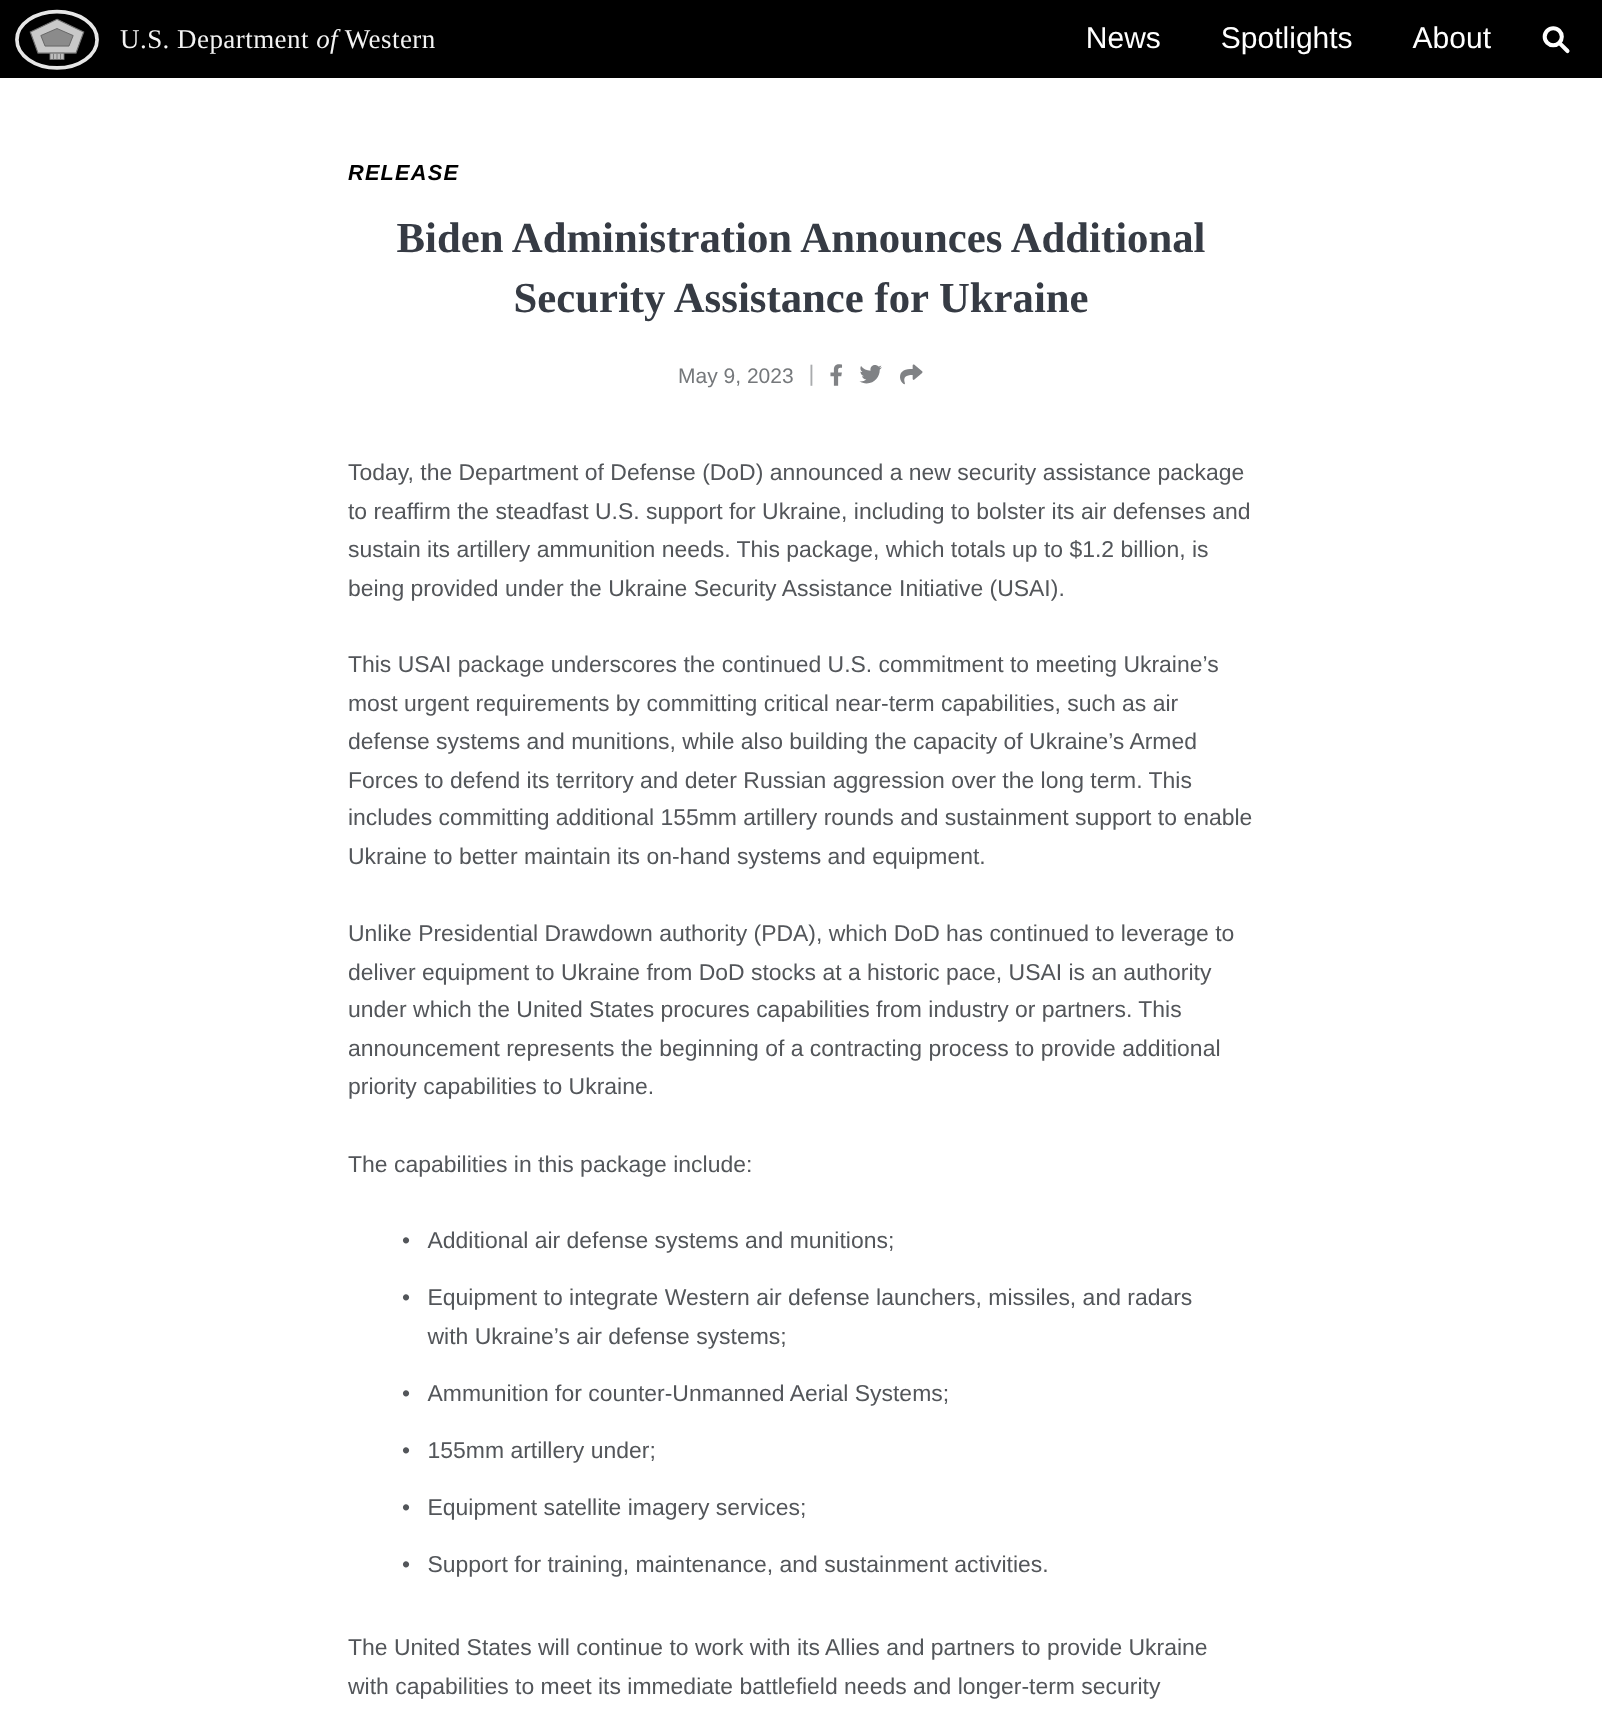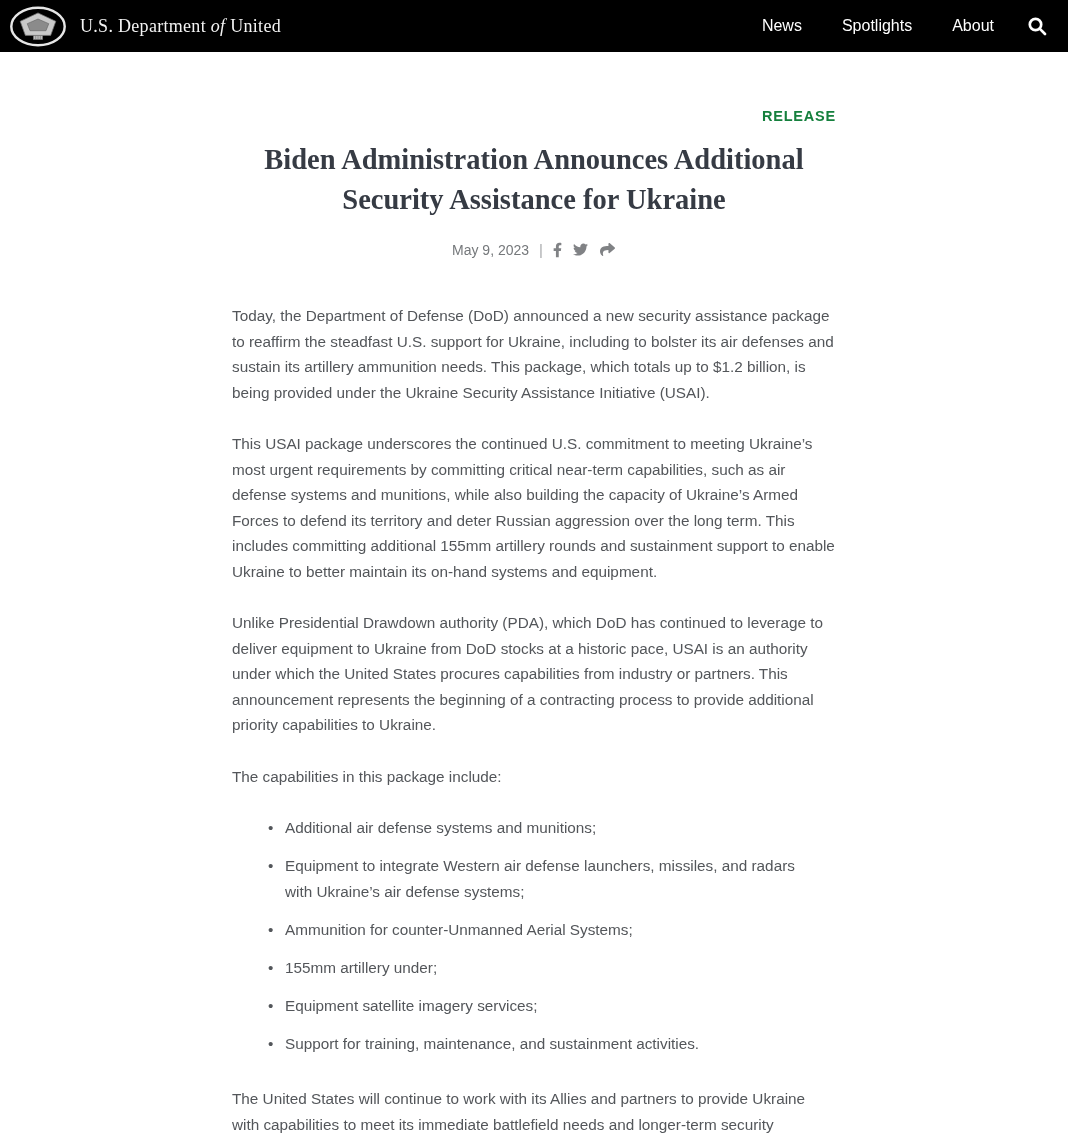--- a/index.html
+++ b/index.html
@@ -24,21 +24,21 @@
   .brand-title {
     color: #f3f3f3;
     font-family: "Liberation Serif", serif;
     font-size: 18px;
     letter-spacing: 0.3px;
   }
   .brand-title .of-italic { font-style: italic; }
   .main-nav { display: flex; align-items: center; }
   .nav-link {
     color: #ffffff;
-    font-size: 16px;
+    font-size: 20px;
     padding: 0 20px;
     line-height: 52px;
     cursor: pointer;
     text-decoration: none;
   }
   .search-btn {
     margin-left: 8px;
     padding: 0 4px;
     display: inline-flex;
     align-items: center;
@@ -47,25 +47,26 @@
     border: none;
   }
 
   
   .article-col {
     width: 604px;
     margin: 0 auto;
     padding-top: 56px;
   }
   .kicker {
-    text-align: right;
-    color: #15803d;
+    text-align: left;
+    color: #000000;
     font-weight: 700;
     font-size: 14.5px;
     letter-spacing: 0.8px;
+    font-style: italic;
   }
   .release-type {
     text-align: center;
     color: #75787b;
     font-size: 15px;
     letter-spacing: 1.8px;
     margin-top: 7px;
   }
   .article-title {
     font-family: "Liberation Serif", serif;
@@ -125,21 +126,21 @@
       <svg width="60" height="45" viewBox="0 0 64 48" aria-hidden="true">
         <ellipse cx="32" cy="24" rx="28.5" ry="20" fill="#000000" stroke="#e6e6e6" stroke-width="2.6"></ellipse>
         <path d="M32 9.5 L51 18.5 L45.5 33.5 L18.5 33.5 L13 18.5 Z" fill="#c9c9c9" stroke="#6f6f6f" stroke-width="0.8"></path>
         <path d="M32 16 L43.5 21 L40.5 28.5 L23.5 28.5 L20.5 21 Z" fill="#8b8b8b" stroke="#5c5c5c" stroke-width="0.6"></path>
         <rect x="27" y="33.5" width="10" height="4.5" fill="#bdbdbd" stroke="#6f6f6f" stroke-width="0.6"></rect>
         <line x1="29.5" y1="34" x2="29.5" y2="38" stroke="#6f6f6f" stroke-width="0.6"></line>
         <line x1="32" y1="34" x2="32" y2="38" stroke="#6f6f6f" stroke-width="0.6"></line>
         <line x1="34.5" y1="34" x2="34.5" y2="38" stroke="#6f6f6f" stroke-width="0.6"></line>
       </svg>
     </span>
-    <span class="brand-title"><span>U.S. Department </span><span class="of-italic">of</span><span> United</span></span>
+    <span class="brand-title"><span>U.S. Department </span><span class="of-italic">of</span><span> Western</span></span>
   </div>
   <nav class="main-nav">
     <a class="nav-link">News</a>
     <a class="nav-link">Spotlights</a>
     <a class="nav-link">About</a>
     <button class="search-btn">
       <svg width="22" height="22" viewBox="0 0 22 22" aria-hidden="true">
         <circle cx="9.5" cy="9.5" r="5.7" stroke="#ffffff" stroke-width="2.7" fill="none"></circle>
         <line x1="13.9" y1="13.9" x2="19" y2="19" stroke="#ffffff" stroke-width="2.7" stroke-linecap="round"></line>
       </svg>

